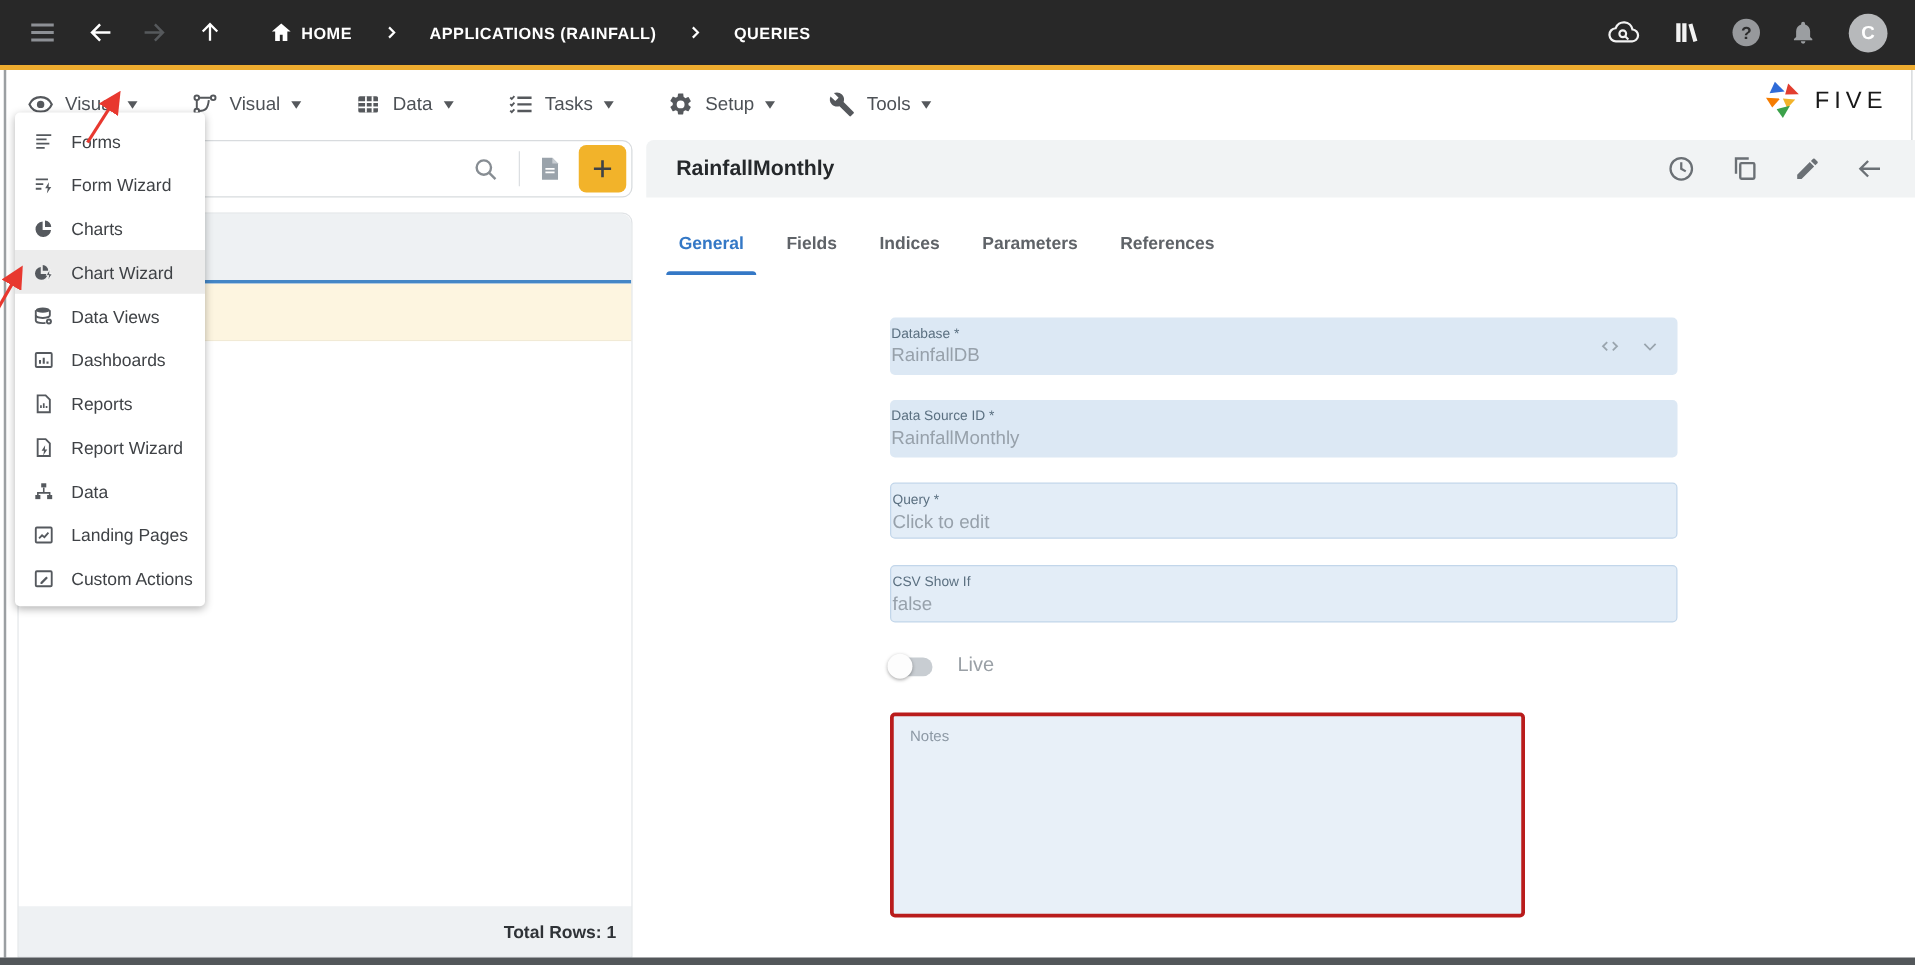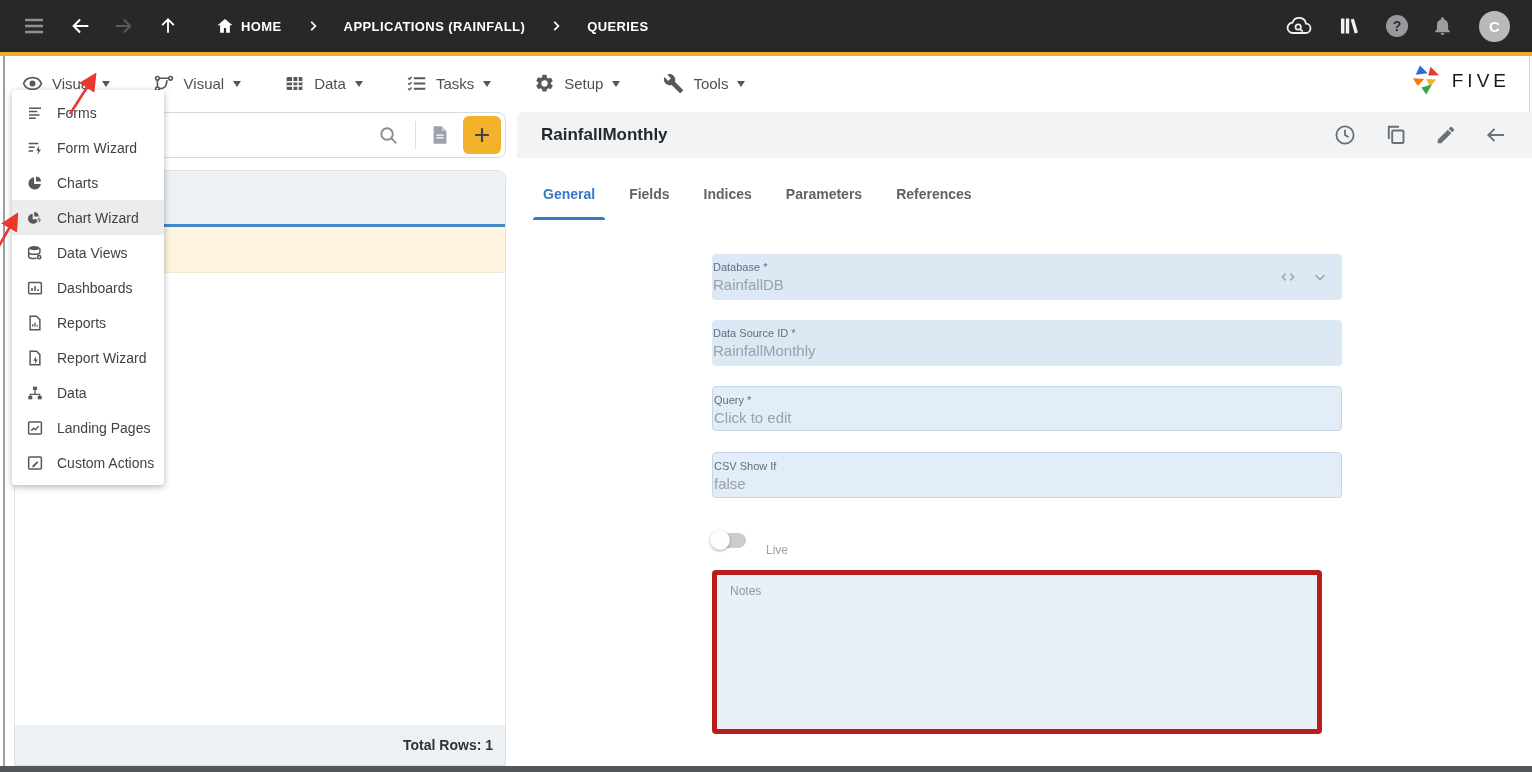--- a/index.html
+++ b/index.html
@@ -73,24 +73,24 @@
          padding:7px 1px; cursor:pointer; }
   .fld .f-label { font-size:11px; color:#5b7081; }
   .fld .f-value { font-size:15px; color:#97a1ab; margin-top:3px; }
   .fld.bordered { background:#e3edf7; border:1px solid #c2d6ea; }
   .fld-icons { position:absolute; right:12px; top:14px; display:flex; align-items:center; gap:12px; }
 
   .toggle-row { position:absolute; left:195px; top:304px; display:flex; align-items:center; gap:20px; }
   .toggle { position:relative; width:34px; height:15px; background:#c8cdd2; border-radius:8px; cursor:pointer; }
   .toggle .knob { position:absolute; left:-2px; top:-3px; width:20px; height:20px; border-radius:50%;
                   background:#fdfdfd; box-shadow:0 1px 3px rgba(0,0,0,.35); }
-  .toggle-label { font-size:12px; color:#9aa0a6;margin-top:19px; }
-
-  .notes { position:absolute; left:195px; top:350px; width:610px; height:164px; background:#e8f0f8;
-           border:5px solid #b91c1c; border-radius:4px; padding:9px 13px; cursor:text; }
+  .toggle-label { font-size:16px; color:#9aa0a6; }
+
+  .notes { position:absolute; left:195px; top:350px; width:508px; height:164px; background:#e8f0f8;
+           border:3px solid #b91c1c; border-radius:4px; padding:9px 13px; cursor:text; }
   .notes .f-label { font-size:12px; color:#8d99a5; }
 
   
   .dropdown { position:absolute; left:12px; top:90px; width:152px; background:#fff; border-radius:4px;
               box-shadow:0 2px 7px rgba(0,0,0,.3); padding:5px 0; z-index:40; }
   .dd-item { height:35px; display:flex; align-items:center; padding-left:13px; cursor:pointer; }
   .dd-item.highlight { background:#ececec; }
   .dd-item .dd-ic { width:19px; display:flex; justify-content:center; margin-right:13px; }
   .dd-item .dd-lbl { font-size:14px; color:#3f4246; }
 

